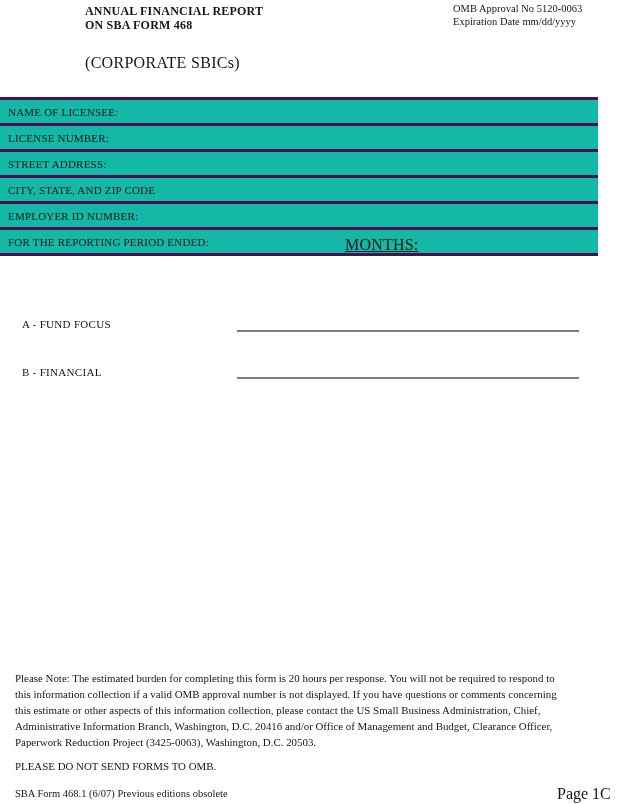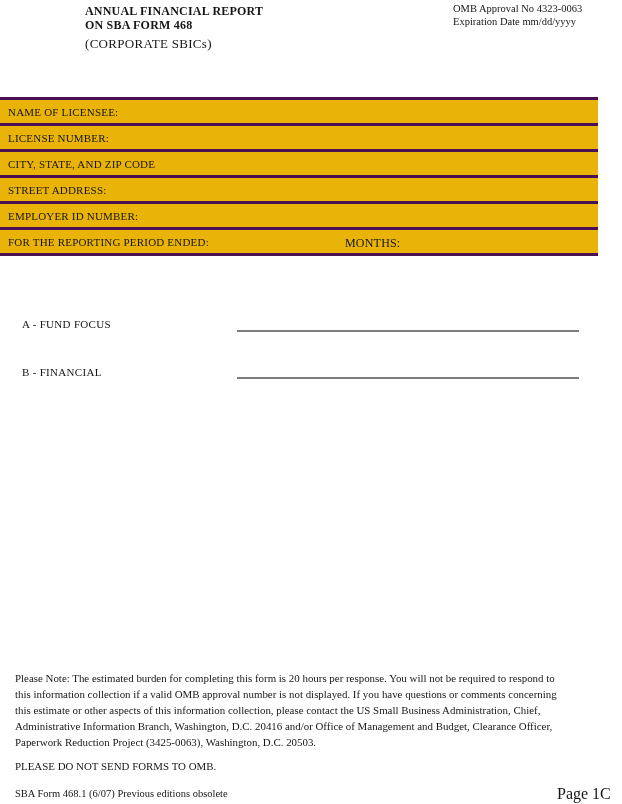--- a/index.html
+++ b/index.html
@@ -10,43 +10,43 @@
     font-family:"Liberation Serif","DejaVu Serif",serif;
     color:#161616;
     overflow:hidden;
   }
   
   .title-block{
     position:absolute;top:4px;left:85px;width:360px;
     text-align:left;
   }
   .title-line{font-weight:bold;font-size:12px;line-height:14px;letter-spacing:.2px;}
-  .subtitle{font-size:13px;margin-top:4px;letter-spacing:.3px;}
+  .subtitle{font-size:16px;margin-top:22px;letter-spacing:.3px;}
   .omb-block{
     position:absolute;top:3px;left:453px;width:165px;
     font-size:10.5px;line-height:12.5px;
   }
   
   .field-table{
     position:absolute;top:97px;left:0;width:598px;
   }
   .field-row{
     border-top:3px solid #4a1052;
     height:23px;
     position:relative;
-    background:#eab308;
+    background:#14b8a6;
   }
   .field-table .bottom-rule{border-top:3px solid #4a1052;height:0;}
   .field-label{
     position:absolute;left:8px;top:6px;
     font-size:11px;letter-spacing:.2px;white-space:nowrap;
   }
   .field-label-secondary{
     position:absolute;left:345px;top:6px;
-    font-size:12px;letter-spacing:.2px;white-space:nowrap;
+    font-size:16px;letter-spacing:.2px;white-space:nowrap;text-decoration:underline;
   }
   .field-input-area{
     position:absolute;right:0;top:0;height:100%;left:230px;
   }
   
   .section-label{
     position:absolute;left:22px;
     font-size:11px;letter-spacing:.3px;white-space:nowrap;
   }
   .section-underline{
@@ -72,43 +72,43 @@
 </head>
 <body>
 
 <div class="title-block">
   <div class="title-line">ANNUAL FINANCIAL REPORT</div>
   <div class="title-line">ON SBA FORM 468</div>
   <div class="subtitle">(CORPORATE SBICs)</div>
 </div>
 
 <div class="omb-block">
-  <div>OMB Approval No 4323-0063</div>
+  <div>OMB Approval No 5120-0063</div>
   <div>Expiration Date mm/dd/yyyy</div>
 </div>
 
 <div class="field-table">
 
   <div class="field-row">
     <span class="field-label">NAME OF LICENSEE:</span>
     <span class="field-input-area"></span>
   </div>
 
   <div class="field-row">
     <span class="field-label">LICENSE NUMBER:</span>
     <span class="field-input-area"></span>
   </div>
 
   <div class="field-row">
-    <span class="field-label">CITY, STATE, AND ZIP CODE</span>
+    <span class="field-label">STREET ADDRESS:</span>
     <span class="field-input-area"></span>
   </div>
 
   <div class="field-row">
-    <span class="field-label">STREET ADDRESS:</span>
+    <span class="field-label">CITY, STATE, AND ZIP CODE</span>
     <span class="field-input-area"></span>
   </div>
 
 
   <div class="field-row">
     <span class="field-label">EMPLOYER ID NUMBER:</span>
     <span class="field-input-area"></span>
   </div>
 
   <div class="field-row">

